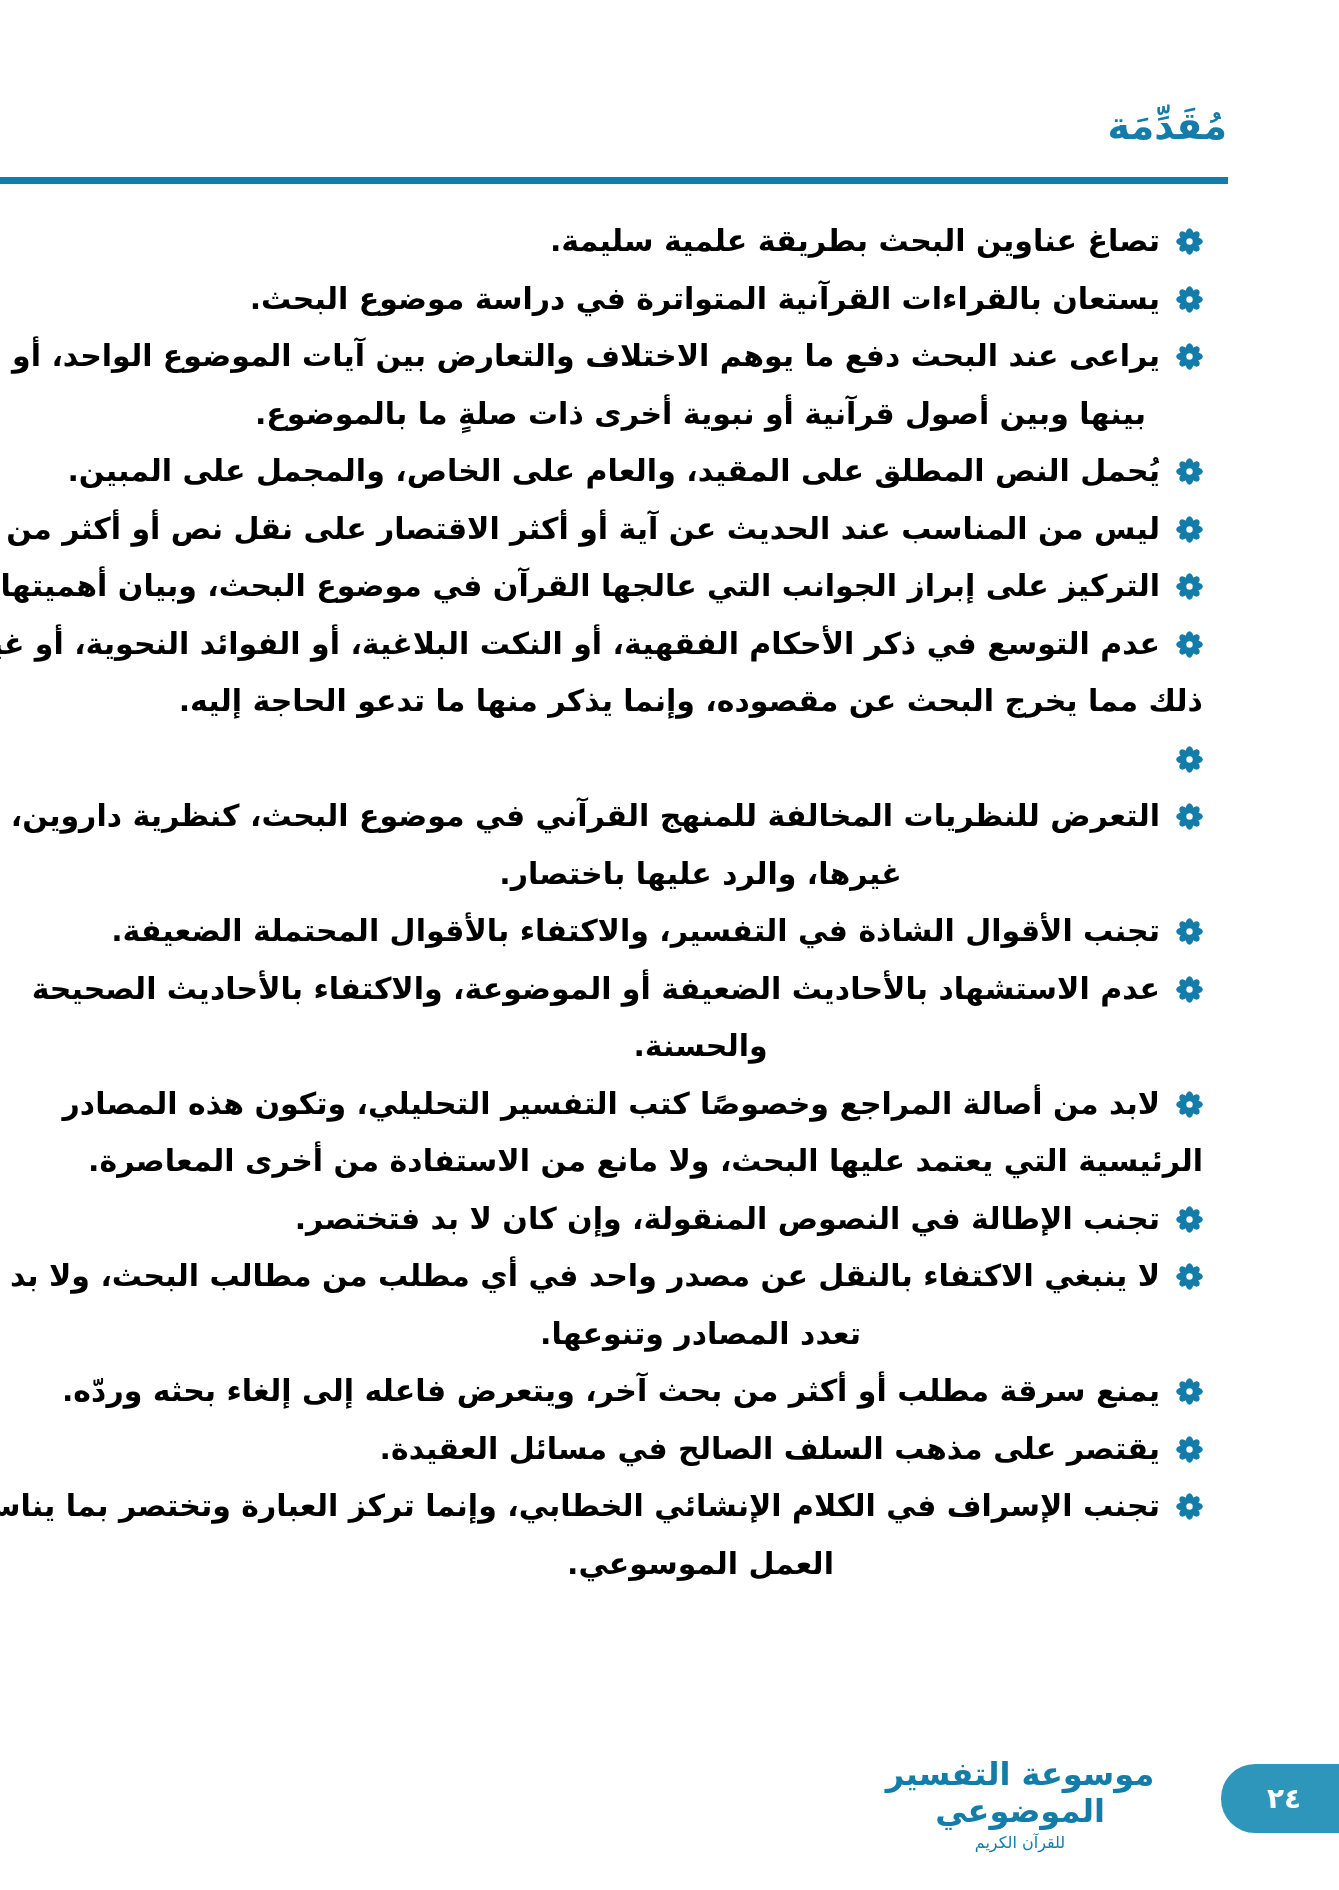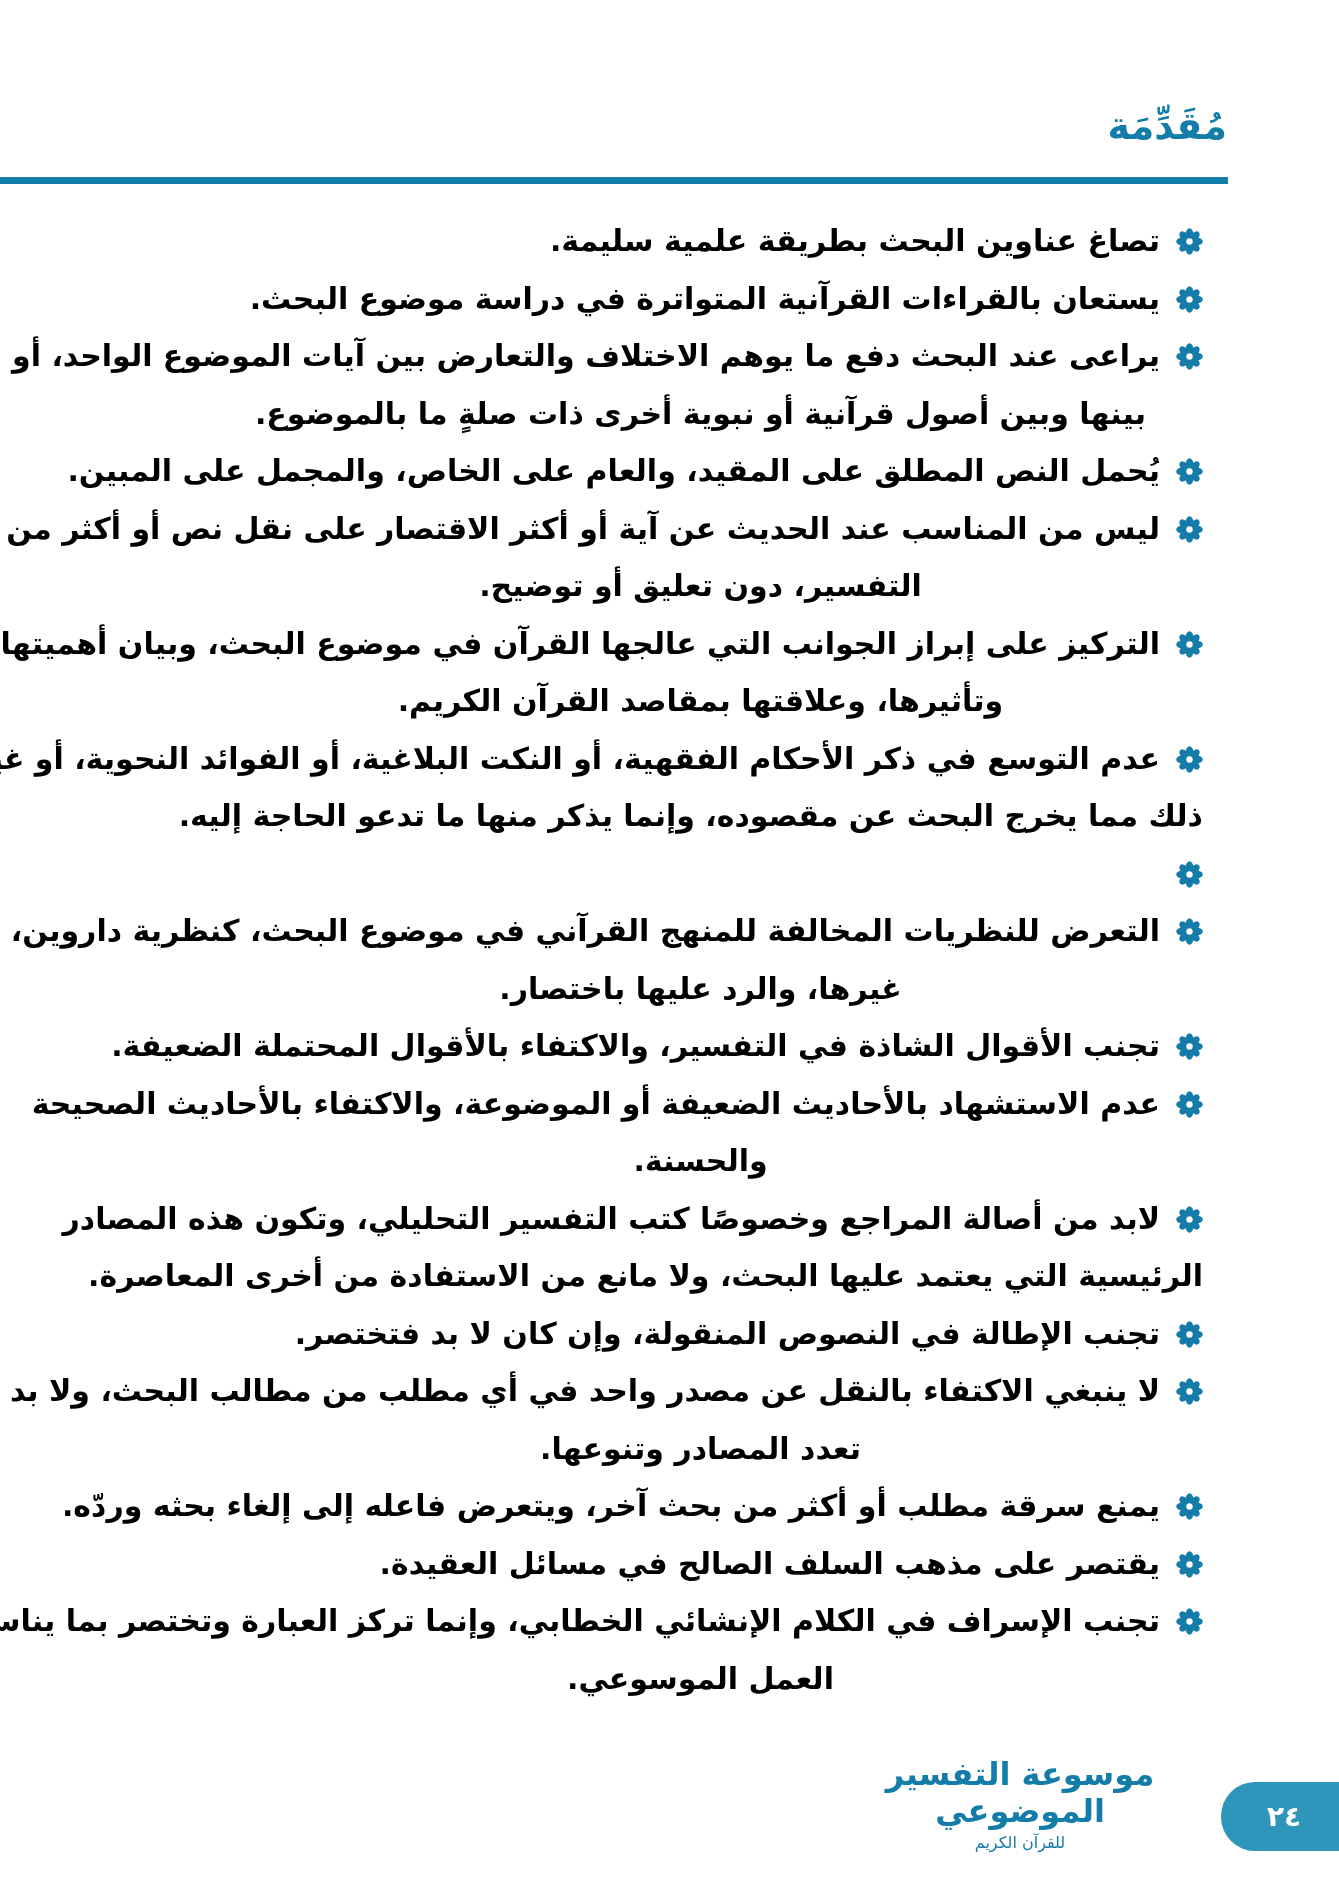--- a/index.html
+++ b/index.html
@@ -53,21 +53,20 @@
   }
   .footer-logo .logo-sub{
     font-size:16px;font-weight:normal;margin-top:3px;
   }
   .page-chip{
     position:absolute;top:1764px;right:0;width:118px;height:69px;
     background:var(--chip);border-radius:34px 0 0 34px;
     color:#ffffff;font-size:28px;font-weight:bold;
     line-height:69px;text-align:center;letter-spacing:8px;
     text-indent:8px;
-    margin-top:18px;
   }
 </style>
 </head>
 <body>
 
 <div class="chapter-heading">مُقَدِّمَة</div>
 <div class="header-rule"></div>
 
 <div class="bullet-list">
     <div class="item">
@@ -138,37 +137,35 @@
               <ellipse cx="0" cy="-6.2" rx="3.1" ry="4.6" transform="rotate(45)"></ellipse>
               <ellipse cx="0" cy="-6.2" rx="3.1" ry="4.6" transform="rotate(90)"></ellipse>
               <ellipse cx="0" cy="-6.2" rx="3.1" ry="4.6" transform="rotate(135)"></ellipse>
               <ellipse cx="0" cy="-6.2" rx="3.1" ry="4.6" transform="rotate(180)"></ellipse>
               <ellipse cx="0" cy="-6.2" rx="3.1" ry="4.6" transform="rotate(225)"></ellipse>
               <ellipse cx="0" cy="-6.2" rx="3.1" ry="4.6" transform="rotate(270)"></ellipse>
               <ellipse cx="0" cy="-6.2" rx="3.1" ry="4.6" transform="rotate(315)"></ellipse>
             </g>
             <circle r="2.6" fill="#ffffff"></circle>
           </svg></span><span>ليس من المناسب عند الحديث عن آية أو أكثر الاقتصار على نقل نص أو أكثر من كتب</span></div>
-      <div class="line cont"><span>التفسير، دون تعليق أو توضيح.</span></div>
     </div>
     <div class="item">
       <div class="line first stretch"><span class="bullet"><svg width="27" height="27" viewBox="-11 -11 22 22">
             <g fill="var(--accent)">
               <ellipse cx="0" cy="-6.2" rx="3.1" ry="4.6" transform="rotate(0)"></ellipse>
               <ellipse cx="0" cy="-6.2" rx="3.1" ry="4.6" transform="rotate(45)"></ellipse>
               <ellipse cx="0" cy="-6.2" rx="3.1" ry="4.6" transform="rotate(90)"></ellipse>
               <ellipse cx="0" cy="-6.2" rx="3.1" ry="4.6" transform="rotate(135)"></ellipse>
               <ellipse cx="0" cy="-6.2" rx="3.1" ry="4.6" transform="rotate(180)"></ellipse>
               <ellipse cx="0" cy="-6.2" rx="3.1" ry="4.6" transform="rotate(225)"></ellipse>
               <ellipse cx="0" cy="-6.2" rx="3.1" ry="4.6" transform="rotate(270)"></ellipse>
               <ellipse cx="0" cy="-6.2" rx="3.1" ry="4.6" transform="rotate(315)"></ellipse>
             </g>
             <circle r="2.6" fill="#ffffff"></circle>
           </svg></span><span>التركيز على إبراز الجوانب التي عالجها القرآن في موضوع البحث، وبيان أهميتها</span></div>
-      <div class="line cont"><span>وتأثيرها، وعلاقتها بمقاصد القرآن الكريم.</span></div>
     </div>
     <div class="item">
       <div class="line first stretch"><span class="bullet"><svg width="27" height="27" viewBox="-11 -11 22 22">
             <g fill="var(--accent)">
               <ellipse cx="0" cy="-6.2" rx="3.1" ry="4.6" transform="rotate(0)"></ellipse>
               <ellipse cx="0" cy="-6.2" rx="3.1" ry="4.6" transform="rotate(45)"></ellipse>
               <ellipse cx="0" cy="-6.2" rx="3.1" ry="4.6" transform="rotate(90)"></ellipse>
               <ellipse cx="0" cy="-6.2" rx="3.1" ry="4.6" transform="rotate(135)"></ellipse>
               <ellipse cx="0" cy="-6.2" rx="3.1" ry="4.6" transform="rotate(180)"></ellipse>
               <ellipse cx="0" cy="-6.2" rx="3.1" ry="4.6" transform="rotate(225)"></ellipse>

